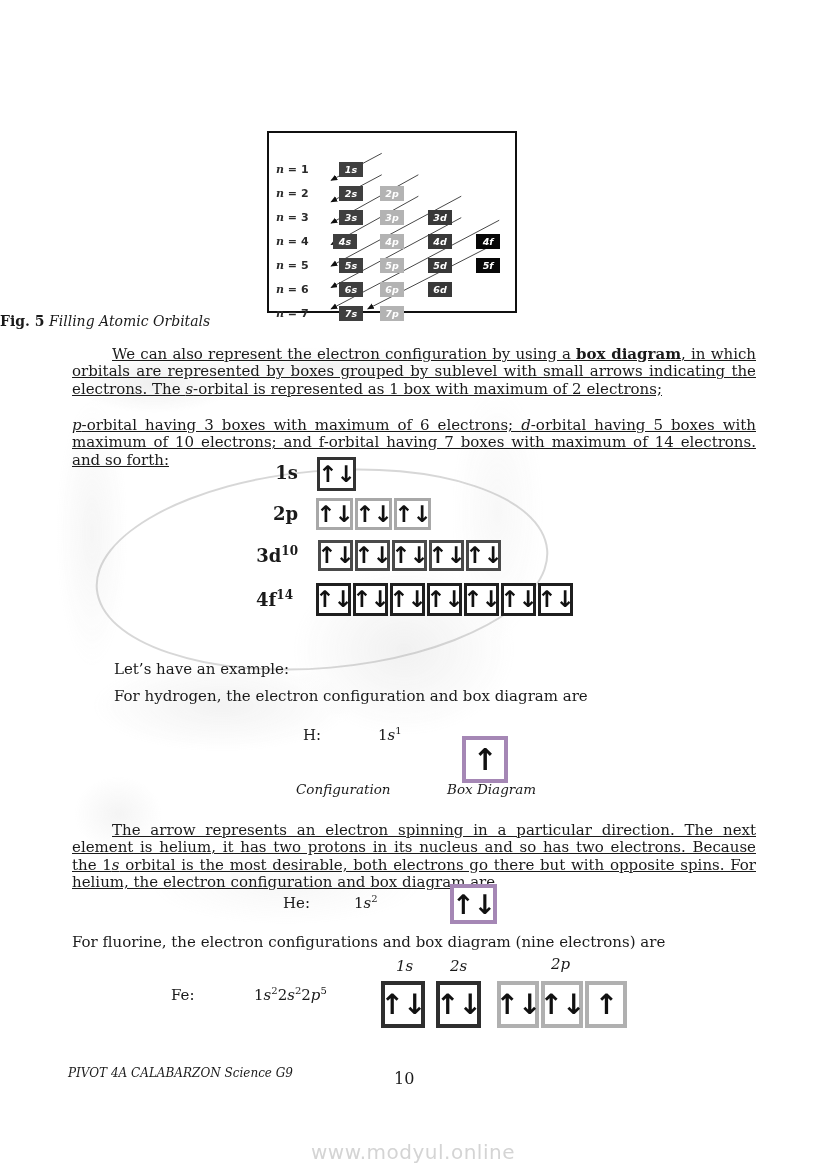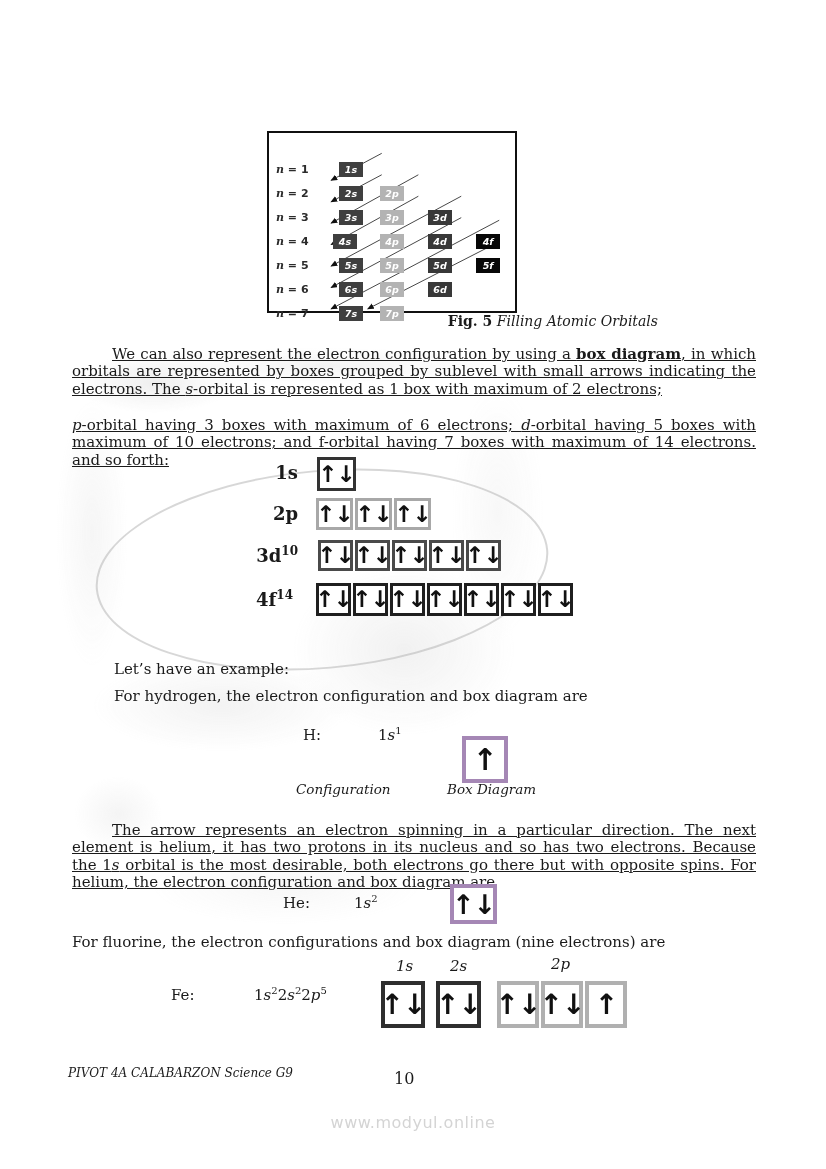--- a/index.html
+++ b/index.html
@@ -29,21 +29,21 @@
            font-size:11px;font-weight:bold;color:#2b2b2b;line-height:15px;}
   .n-label i{font-style:italic;font-family:"DejaVu Serif",serif;}
   .ob{position:absolute;width:24px;height:15px;line-height:15px;text-align:center;color:#fff;
       font-family:"DejaVu Sans","Liberation Sans",sans-serif;font-size:9.5px;font-weight:bold;font-style:italic;}
   .ob-s{background:#3f3f3f;}
   .ob-p{background:#b3b3b3;}
   .ob-d{background:#383838;}
   .ob-f{background:#070707;}
   .fig-svg{position:absolute;inset:0;width:100%;height:100%;}
   
-  .fig-caption{position:absolute;left:0;top:313px;width:658px;text-align:right;font-size:14px;}
+  .fig-caption{position:absolute;left:0;top:313px;width:658px;text-align:left;font-size:14px;}
   .fig-caption b{font-weight:bold;}
   .fig-caption i{font-style:italic;}
   
   .para{position:absolute;left:72px;width:684px;font-size:15px;line-height:17.4px;text-align:justify;text-decoration:underline;}
   .indent{text-indent:40px;}
   .para b{font-weight:bold;}
   .ital{font-style:italic;}
   sup{font-size:10px;line-height:0;}
   .sub-label{position:absolute;width:118px;text-align:right;font-size:18px;font-weight:bold;}
   .sub-label sup{font-size:12px;font-weight:bold;}
@@ -64,22 +64,22 @@
   .fe-cell-label{position:absolute;font-size:15px;font-style:italic;}
   .fe-box{position:absolute;box-sizing:border-box;background:#fff;display:flex;align-items:center;justify-content:center;
           font-family:"DejaVu Sans","Liberation Sans",sans-serif;font-weight:bold;color:#111;}
   .fe-dark{border:4px solid #2e2e2e;}
   .fe-group{position:absolute;display:flex;gap:2px;}
   .fe-light{border:4px solid #b0b0b0;}
   .arrows-lg{font-size:28px;letter-spacing:-1px;line-height:1;}
   
   .footer-left{position:absolute;left:68px;top:1066px;font-size:12px;font-style:italic;}
   .page-num{position:absolute;left:394px;top:1069px;font-size:16px;}
-  .site-mark{position:absolute;left:0;top:1113px;width:826px;text-align:center;
-             font-family:"DejaVu Sans","Liberation Sans",sans-serif;font-size:16px;color:#d4d4d4;letter-spacing:.5px;}
+  .site-mark{position:absolute;left:0;top:1140px;width:826px;text-align:center;
+             font-family:"DejaVu Sans","Liberation Sans",sans-serif;font-size:20px;color:#d4d4d4;letter-spacing:.5px;}
 </style>
 </head>
 <body>
 
 <div class="page">
 
   <div class="bg-art"></div>
   <div class="bg-ellipse"></div>
   <div class="bg-art2"></div>
 

